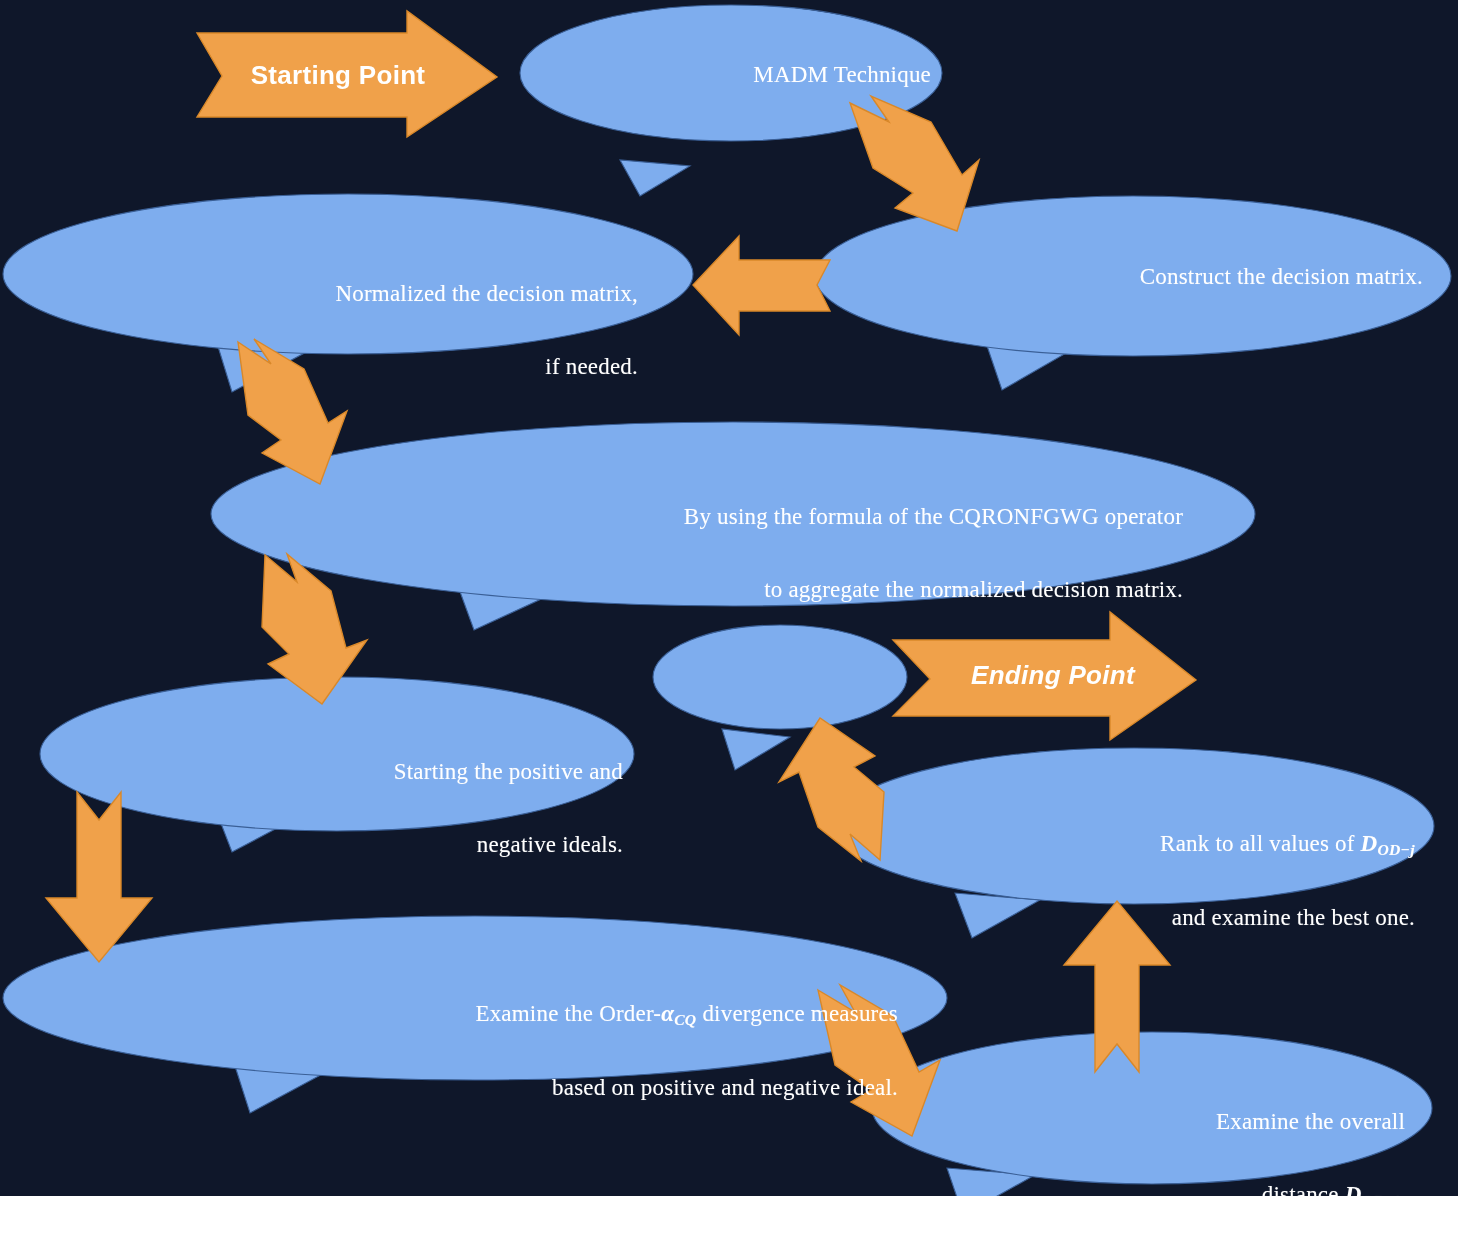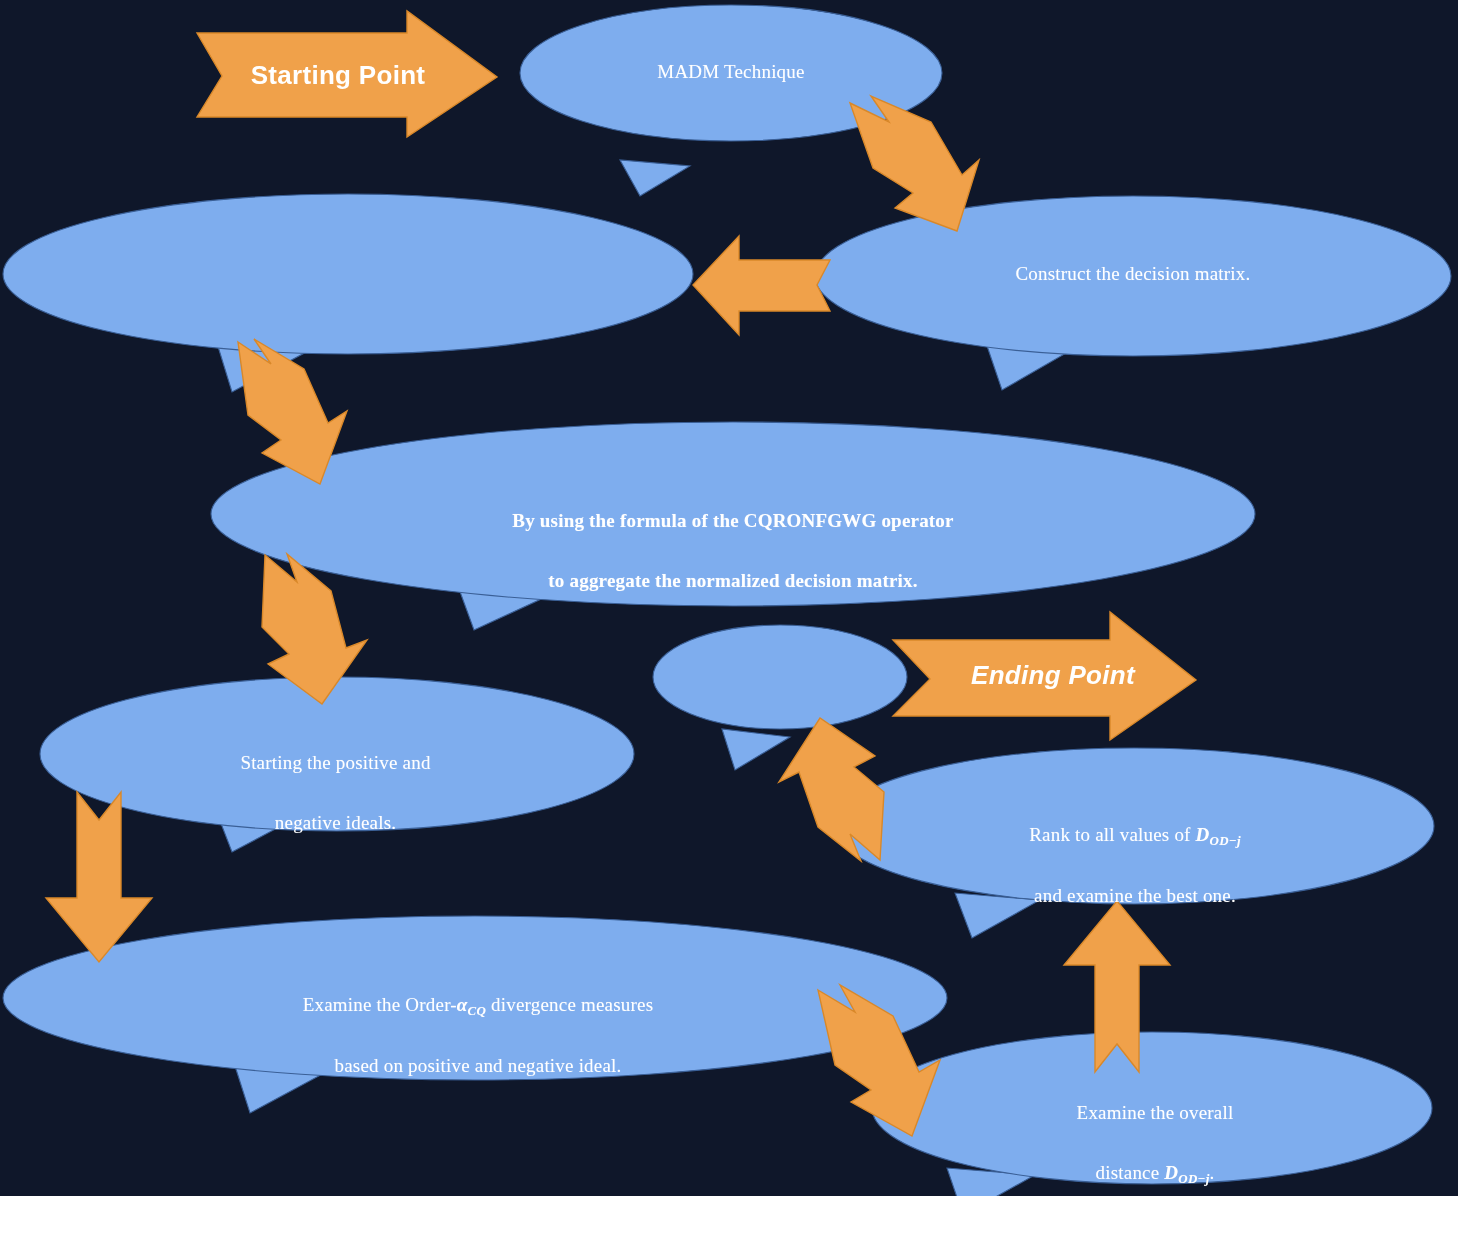--- a/index.html
+++ b/index.html
@@ -29,23 +29,23 @@
   }
   .arrow-shape {
     fill: #F0A14A;
     stroke: #D98829;
     stroke-width: 1.4;
     stroke-linejoin: miter;
   }
   .node-label {
     position: absolute;
     color: #ffffff;
-    text-align: center;
-    font-family: "Liberation Serif", "DejaVu Serif", serif;
-    font-size: 19px;
+    text-align: right;
+    font-family: "Liberation Serif", "DejaVu Serif", serif;
+    font-size: 23px;
     line-height: 1.58;
     letter-spacing: 0.2px;
     pointer-events: none;
     white-space: pre-line;
     text-shadow: 0 0 1px rgba(255,255,255,0.35);
   }
   .arrow-label {
     position: absolute;
     color: #ffffff;
     text-align: center;
@@ -166,22 +166,26 @@
     </g>
 
   </svg>
 
   <div class="arrow-label" style="left:212px; top:60px; width:252px;">Starting Point</div>
 
   <div class="node-label" style="left:531px; top:57px; width:400px;">MADM Technique</div>
 
   <div class="node-label" style="left:843px; top:259px; width:580px;">Construct the decision matrix.</div>
 
-
-  <div class="node-label" style="left:283px; top:476px; width:900px;font-weight:bold;">
+  <div class="node-label" style="left:58px; top:240px; width:580px;">
+    <div>Normalized the decision matrix,</div>
+    <div>if needed.</div>
+  </div>
+
+  <div class="node-label" style="left:283px; top:463px; width:900px;">
     <div>By using the formula of the CQRONFGWG operator</div>
     <div>to aggregate the normalized decision matrix.</div>
   </div>
 
 
   <div class="arrow-label" style="left:928px; top:660px; width:250px;font-style:italic;">Ending Point</div>
 
   <div class="node-label" style="left:48px; top:718px; width:575px;">
     <div>Starting the positive and</div>
     <div>negative ideals.</div>

